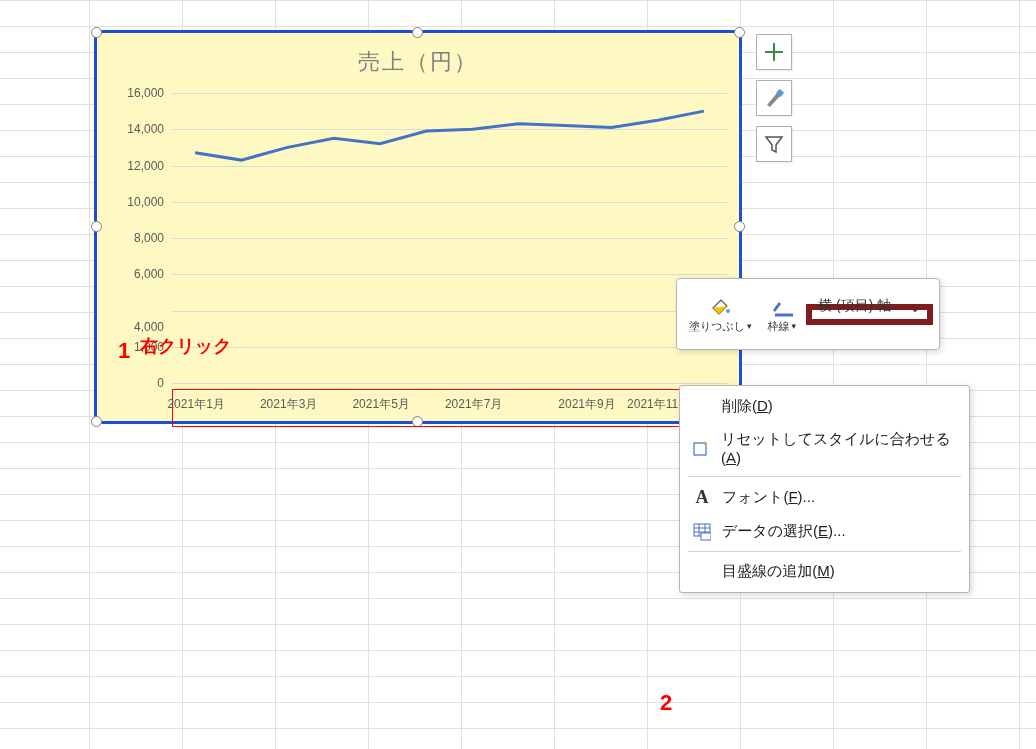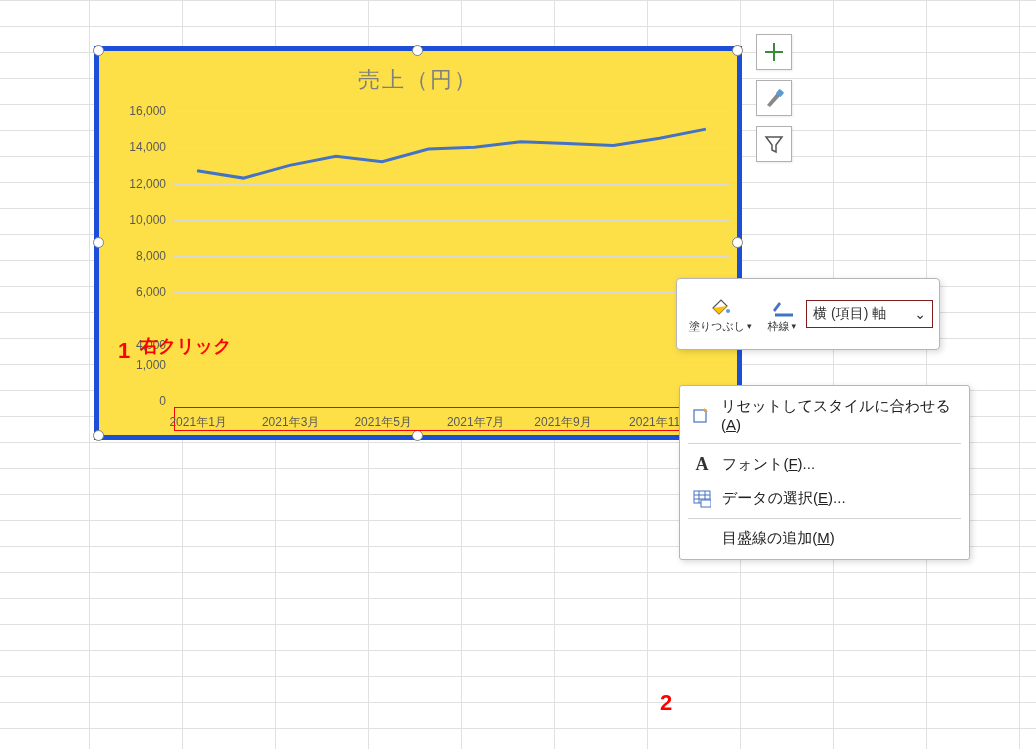--- a/index.html
+++ b/index.html
@@ -24,23 +24,22 @@
     background-size: 93px 26px;
     background-position: -4px 0;
   }
   
   .chart-wrap {
     position: absolute;
     top: 30px;
     left: 94px;
     width: 648px;
     height: 394px;
-    background: #fde047;
-    border: 5px solid #1d4ed8;
-    margin-top: 16px;
+    background: #fef9c3;
+    border: 3px solid #1d4ed8;
   }
   .sel-handle {
     position: absolute;
     width: 11px; height: 11px;
     border: 1px solid #808080;
     background: #fff;
     border-radius: 50%;
   }
   .sh-tl { top: -6px; left: -6px; }
   .sh-tm { top: -6px; left: 50%; margin-left: -6px; }
@@ -83,21 +82,21 @@
     transform: translateY(-50%);
     font-size: 12px;
     color: #595959;
     white-space: nowrap;
   }
   .xlabels {
     position: absolute;
     top: 100%;
     left: 0;
     width: 100%;
-    height: 24px;
+    height: 38px;
     margin-top: 6px;
     border: 1px solid #ff0000;
   }
   .xlabel {
     position: absolute;
     top: 6px;
     transform: translateX(-50%);
     font-size: 12px;
     color: #595959;
     white-space: nowrap;
@@ -149,28 +148,28 @@
     padding: 2px 6px;
     height: 60px;
   }
   .mini-btn-label {
     font-size: 11px;
     line-height: 1.1;
     text-align: center;
     white-space: normal;
   }
   .mini-select {
-    border: 1px solid #7f1d1d;
+    border: 6px solid #7f1d1d;
     padding: 4px 6px;
     font-size: 14px;
     flex: 1;
     display: flex;
     justify-content: space-between;
-    align-items: center;
-    height: 28px;
+    align-items: flex-end;
+    height: 21px;
   }
   
   .context-menu {
     position: absolute;
     top: 385px;
     left: 679px;
     width: 291px;
     border: 1px solid #b6b6b6;
     border-radius: 3px;
     background: #fff;
@@ -257,21 +256,21 @@
         <span class="ylabel" style="top: 0px; position: absolute;">16,000</span>
       </div>
     <svg class="line-path" viewBox="0 0 555 290" preserveAspectRatio="none">
       <polyline id="series-line" fill="none" stroke="#4472c4" stroke-width="3" points="23.1,59.8 69.4,67.1 115.6,54.4 161.9,45.3 208.1,50.8 254.4,38.1 300.6,36.3 346.9,30.8 393.1,32.6 439.4,34.4 485.6,27.2 531.9,18.1"></polyline>
     </svg>
     <div class="xlabels" id="xlabels">
         <div class="xlabel" style="left: 23.125px;">2021年1月</div>
         <div class="xlabel" style="left: 115.625px;">2021年3月</div>
         <div class="xlabel" style="left: 208.125px;">2021年5月</div>
         <div class="xlabel" style="left: 300.625px;">2021年7月</div>
-        <div class="xlabel" style="left: 388px; text-align: right;">2021年9月</div>
+        <div class="xlabel" style="left: 414px; text-align: right;">2021年9月</div>
         <div class="xlabel" style="left: 485.625px;">2021年11月</div>
       </div>
   </div>
 </div>
 
 <div class="side-buttons">
   <div class="side-btn">
     <svg width="22" height="22">
         <line x1="11" y1="2" x2="11" y2="20" stroke="#3a8a3a" stroke-width="2"></line>
         <line x1="2" y1="11" x2="20" y2="11" stroke="#3a8a3a" stroke-width="2"></line>
@@ -312,20 +311,24 @@
         <span style="font-size:9px;">▾</span>
       </div>
   </div>
   <div class="mini-select">
     <span>横 (項目) 軸</span>
     <span>⌄</span>
   </div>
 </div>
 
 <div class="context-menu" id="context-menu">
+    <div class="menu-item">
+      <span class="icon-slot"></span>
+      <span>削除(<u class="mnemonic">D</u>)</span>
+    </div>
     <div class="menu-item">
       <span class="icon-slot">
         <svg width="18" height="18">
           <rect x="2" y="4" width="12" height="12" fill="none" stroke="#4472c4" stroke-width="1.2"></rect>
           <path d="M12 2 L16 6 L12 6 Z" fill="#e8a33d"></path>
         </svg>
       </span>
       <span>リセットしてスタイルに合わせる(<u class="mnemonic">A</u>)</span>
     </div>
     <div class="menu-sep"></div>

